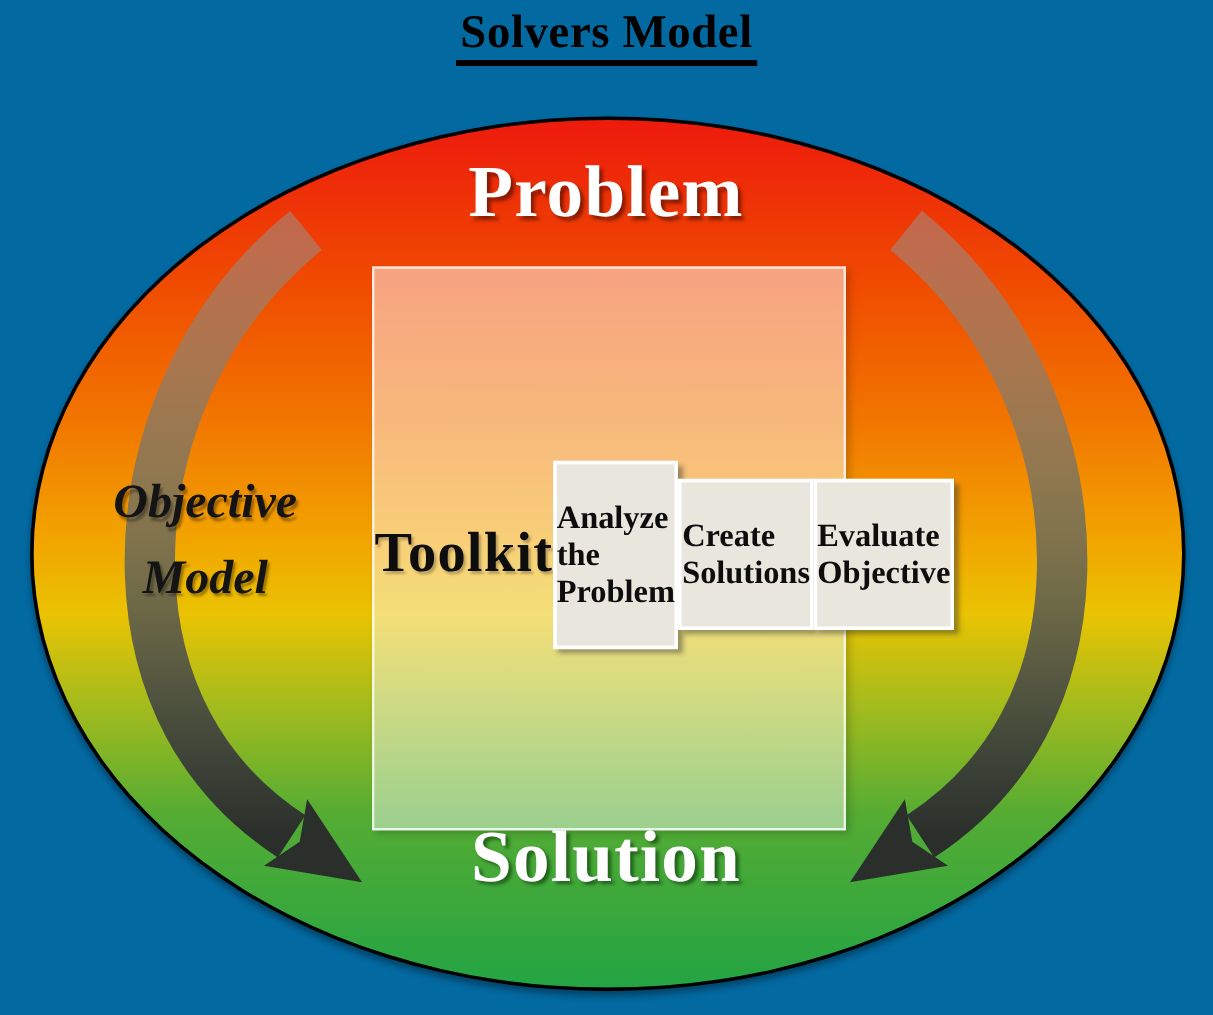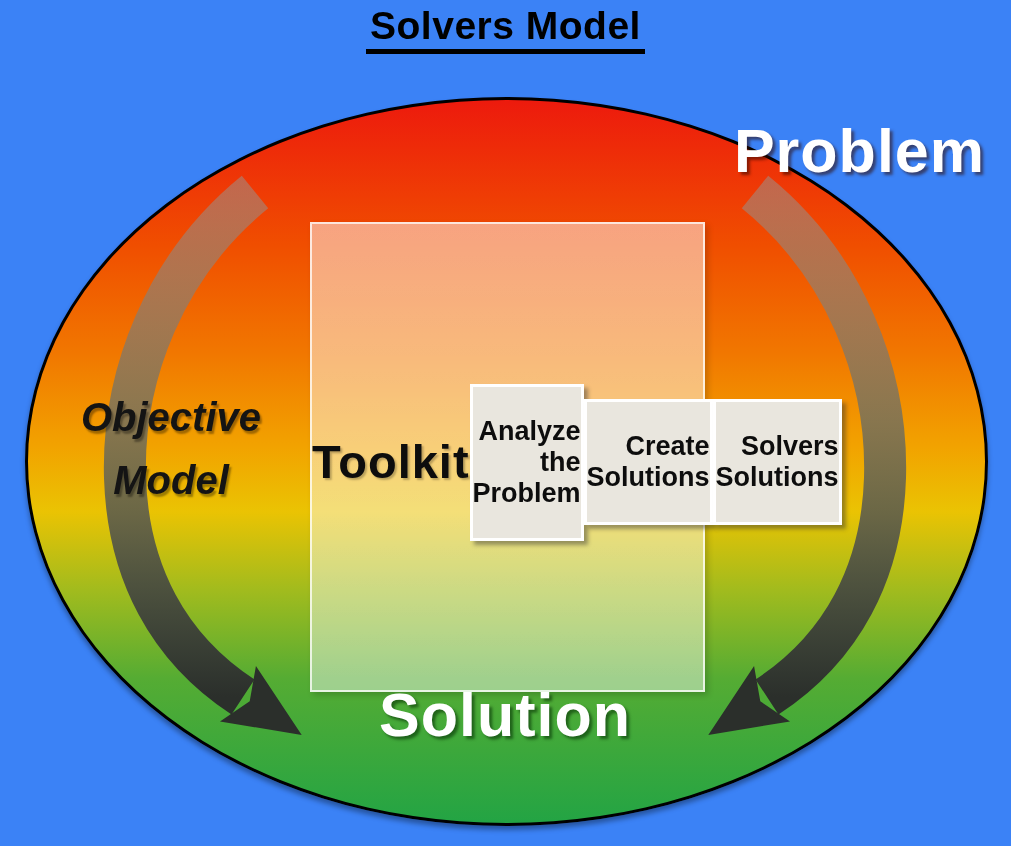--- a/index.html
+++ b/index.html
@@ -1,22 +1,22 @@
 <!DOCTYPE html>
 <html><head>
 <meta charset="utf-8">
 <style>
   html, body { margin: 0; padding: 0; background: #ffffff; }
   .canvas {
     position: relative;
     width: 1011px;
     height: 846px;
     overflow: hidden;
-    font-family: Liberation Sans, sans-serif;
-    background: #3b82f6;
+    font-family: Liberation Serif, serif;
+    background: #0369a1;
   }
   .title {
     position: absolute;
     left: 0; top: 4px;
     width: 100%;
     text-align: center;
     margin: 0;
     z-index: 6;
   }
   .title span {
@@ -58,21 +58,21 @@
     left: 25px;
     width: 960px;
     text-align: center;
     font-size: 61px;
     font-weight: bold;
     color: #ffffff;
     text-shadow: 3px 3px 3px rgba(50,10,0,0.55);
     z-index: 4;
     letter-spacing: 1px;
   }
-  .problem-label { top: 116px; text-align: right; }
+  .problem-label { top: 126px; }
   .solution-label { top: 680px; text-shadow: 3px 3px 3px rgba(0,40,0,0.55); }
   .side-label {
     position: absolute;
     text-align: center;
     font-style: italic;
     font-weight: bold;
     font-size: 40px;
     line-height: 63px;
     color: #141414;
     text-shadow: 2px 3px 2px rgba(0,0,0,0.35);
@@ -101,21 +101,21 @@
     text-shadow: 2px 2px 2px rgba(0,0,0,0.25);
     letter-spacing: 1px;
   }
   .step-box {
     margin-top: 9px;
     width: 356px;
     box-sizing: border-box;
     background: #E9E6DE;
     border: 3px solid #ffffff;
     box-shadow: 4px 4px 4px rgba(50,50,50,0.45);
-    text-align: right;
+    text-align: left;
     font-size: 27px;
     font-weight: bold;
     color: #0d0d0d;
     padding: 29px 0;
   }
   .step-box.first { margin-top: 10px; }
   .down-arrow {
     margin-top: 9px;
     width: 74px;
     height: 55px;
@@ -159,16 +159,16 @@
     <div>Model</div>
   </div>
 
 
   <div class="toolkit-panel">
     <div class="toolkit-title">Toolkit</div>
     <div class="step-box first">Analyze the Problem</div>
     <div class="down-arrow"></div>
     <div class="step-box">Create Solutions</div>
     <div class="down-arrow"></div>
-    <div class="step-box">Solvers Solutions</div>
+    <div class="step-box">Evaluate Objective</div>
   </div>
 
 </div>
 
 </body></html>

